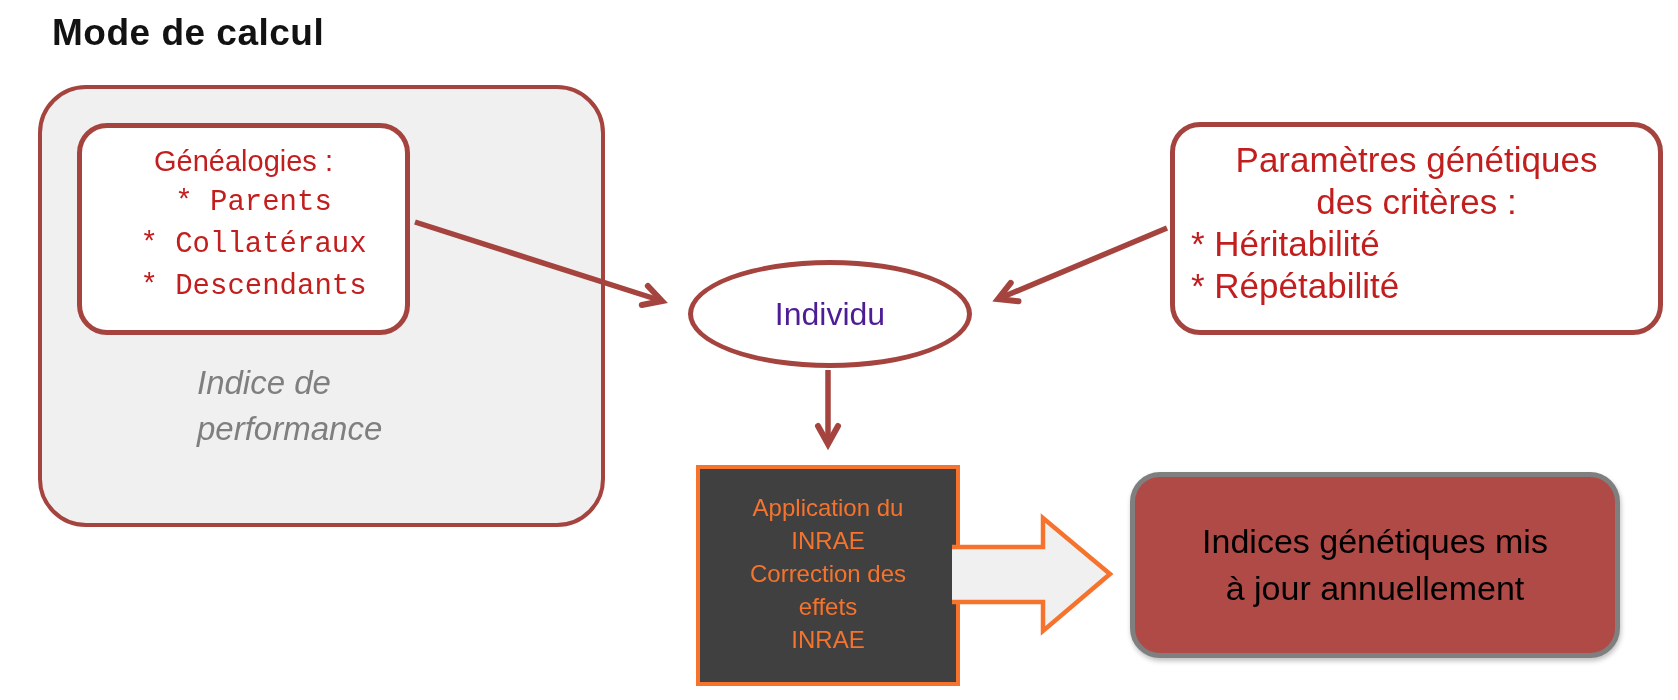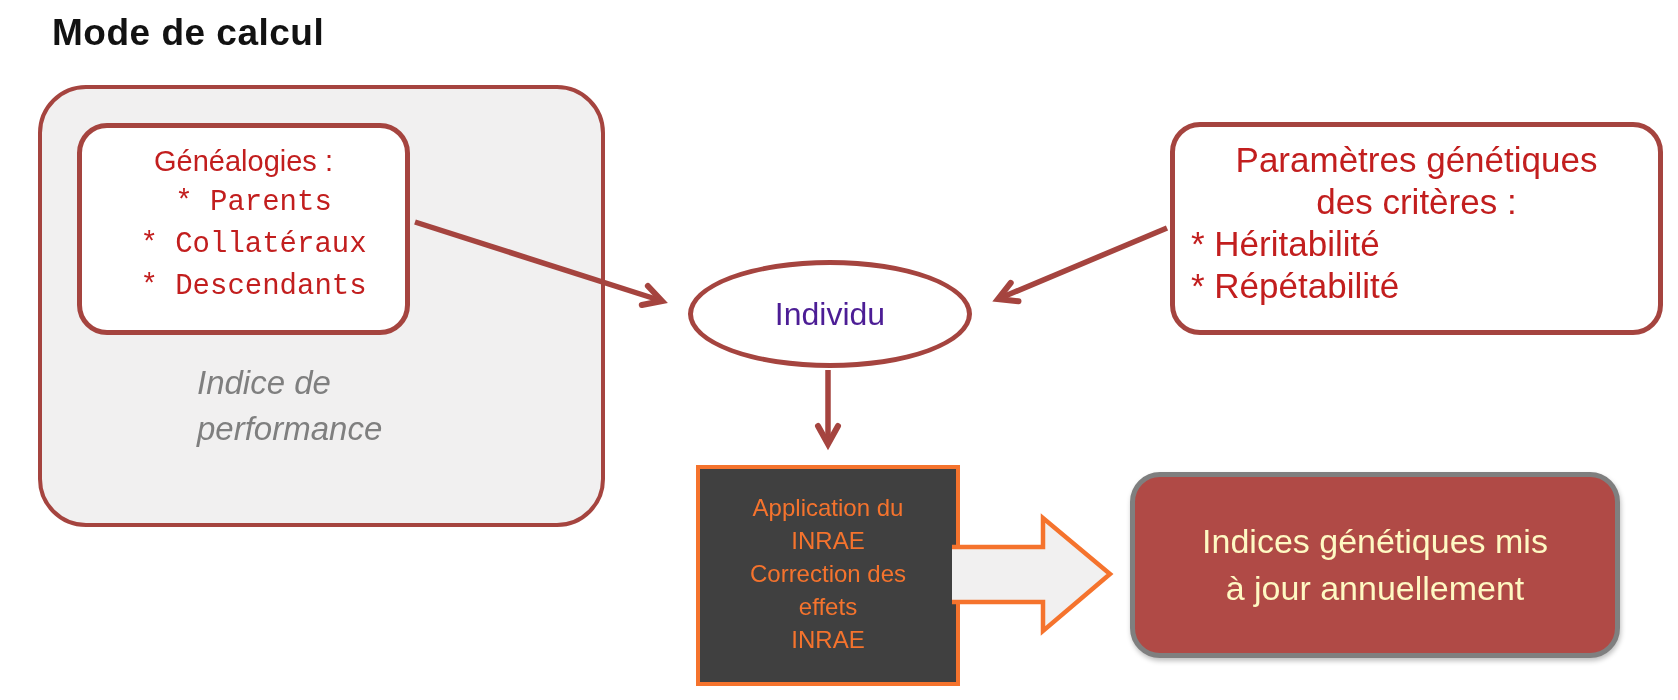--- a/index.html
+++ b/index.html
@@ -42,21 +42,21 @@
   #blup-box{
     left:696px;top:465px;width:264px;height:221px;
     background:#404040;border:4px solid #f5732d;
     padding-top:22px;text-align:center;
     color:#f5732d;font-size:24px;line-height:33px;
   }
   #result-box{
     left:1130px;top:472px;width:490px;height:186px;
     background:#b04a46;border:5px solid #7f7f7f;border-radius:30px;
     display:flex;flex-direction:column;align-items:center;justify-content:center;
-    color:#fef9c3;font-size:34px;line-height:47px;text-align:center;
+    color:#000000;font-size:34px;line-height:47px;text-align:center;
     box-shadow:1px 3px 5px rgba(0,0,0,0.25);
   }
   #arrow-layer{left:0;top:0;width:1678px;height:700px;pointer-events:none;}
 </style>
 </head>
 <body>
 
 <div id="slide">
 
   <div id="title" class="abs">Mode de calcul</div>

